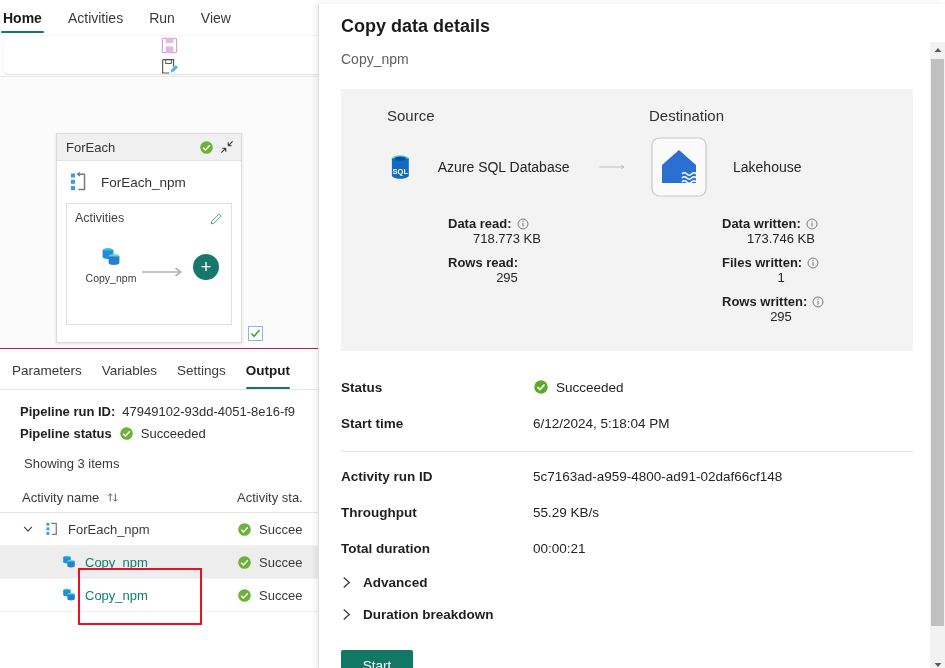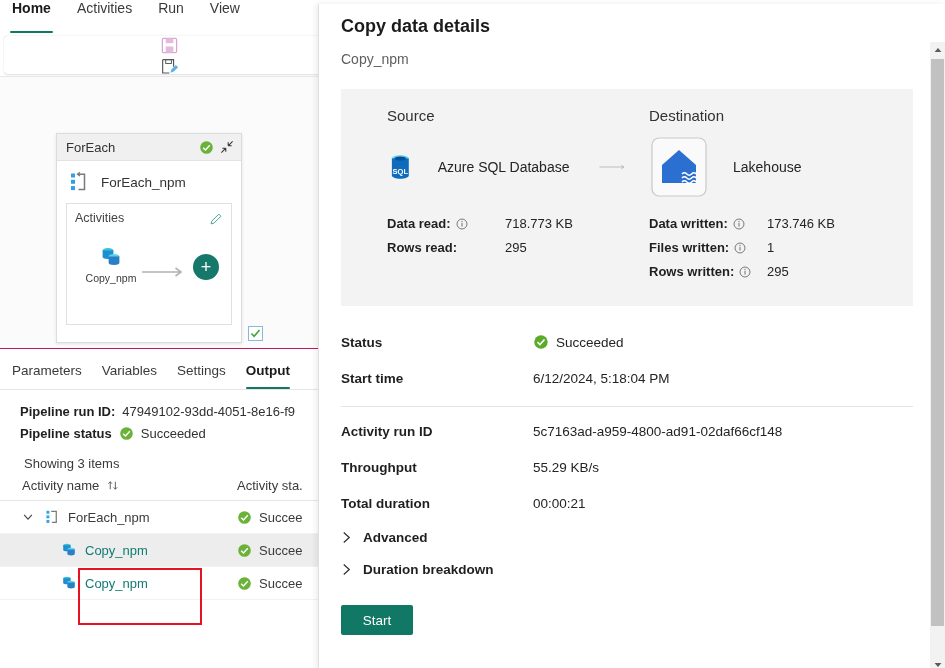--- a/index.html
+++ b/index.html
@@ -15,22 +15,22 @@
   
   #left-app {
     position: absolute; left: 0; top: 0;
     width: 318px; height: 668px;
     background: #ffffff;
     overflow: hidden;
   }
 
   
   .ribbon-tabs {
-    display: flex; 
-    height: 33px; padding-left: 10px; gap: 22px;
+    display: flex; align-items: flex-end;
+    height: 33px; padding-left: 1px; gap: 22px;
     background: #ffffff;
   }
   .ribbon-tab {
     font-size: 14px; color: #3b3a39; padding: 0 2px 7px 2px;
     position: relative; white-space: nowrap; cursor: pointer;
   }
   .ribbon-tab.active { color: #1a1a1a; font-weight: bold; }
   .ribbon-tab.active::after {
     content: ""; position: absolute; left: 0; right: 0; bottom: 0;
     height: 2.5px; background: #117865; border-radius: 2px;
@@ -139,21 +139,21 @@
     display: flex; align-items: center; gap: 7px;
     font-size: 13px; margin-bottom: 7px; white-space: nowrap;
   }
   .runinfo-label { font-weight: bold; color: #1f1f1f; }
   .runinfo-val { color: #323130; }
   .showing {
     padding: 8px 0 0 24px; font-size: 13px; color: #3b3a39;
   }
 
   
-  .tbl { width: 318px; }
+  .tbl { margin-top: 12px; width: 318px; }
   .tbl-head {
     display: flex; align-items: center; height: 30px;
     border-bottom: 1px solid #e6e6e6; padding-left: 22px;
     font-size: 13px; color: #3b3a39;
   }
   .th-name { width: 215px; display: flex; align-items: center; gap: 8px; }
   .th-status { white-space: nowrap; }
   .tbl-row {
     display: flex; align-items: center; height: 33px;
     padding-left: 22px; font-size: 13px; color: #3b3a39;
@@ -198,21 +198,21 @@
     height: 62px;
   }
   .sd-name { font-size: 14px; color: #242424; white-space: nowrap; }
   .arrow-long { margin-left: 6px; }
 
   .stats { display: flex; margin-top: 18px; }
   .stats-col { width: 286px; padding-left: 46px; }
   .stats-col.right { padding-left: 22px; }
   .stat-line {
     display: flex; align-items: center; margin-bottom: 9px;
-    font-size: 13px; white-space: nowrap;
+    font-size: 13px; white-space: nowrap; flex-direction: column;
   }
   .stat-label {
     font-weight: bold; color: #1f1f1f; display: flex;
     align-items: center; gap: 5px; width: 118px;
   }
   .stat-val { color: #242424; }
 
   .kv-list { margin-top: 18px; width: 572px; }
   .kv-row {
     display: flex; align-items: center; min-height: 36px;

